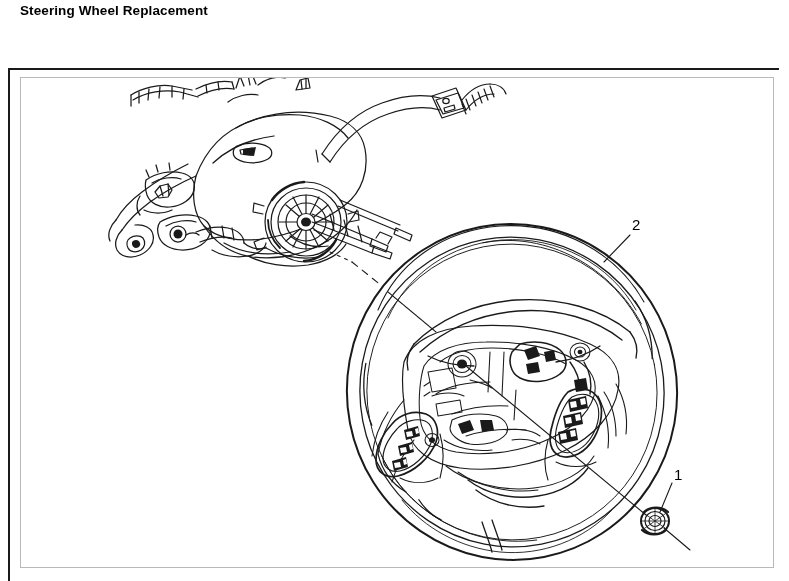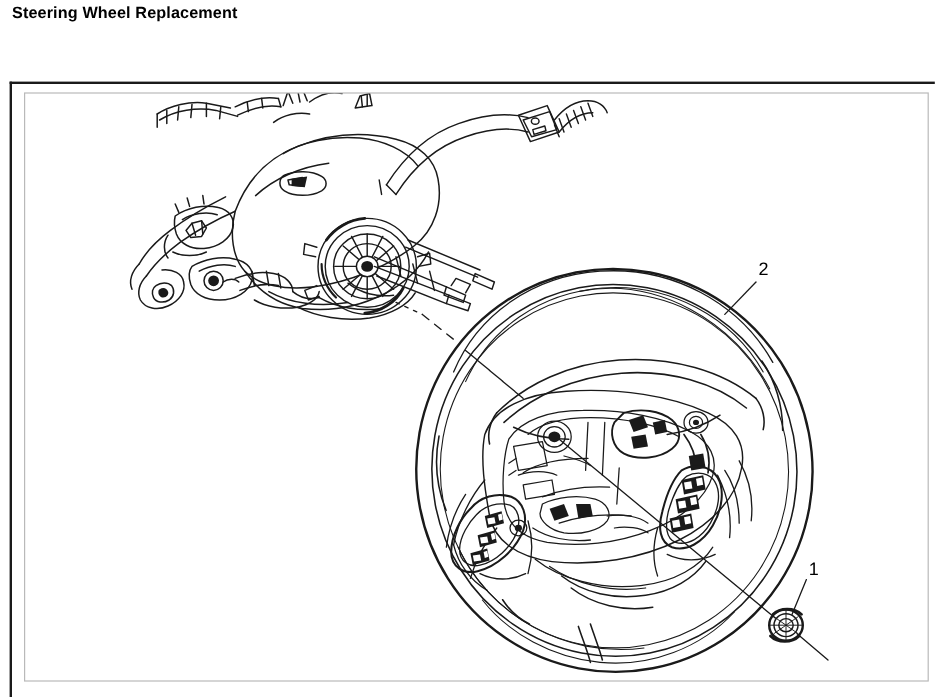--- a/index.html
+++ b/index.html
@@ -9,21 +9,21 @@
   }
   body {
     width: 789px;
     height: 581px;
     font-family: "Liberation Sans", sans-serif;
     overflow: hidden;
     position: relative;
   }
   #page-title {
     position: absolute;
-    left: 10px;
+    left: 20px;
     top: 3px;
     font-size: 13.5px;
     font-weight: bold;
     color: #000000;
     letter-spacing: 0.1px;
     white-space: nowrap;
   }
   #figure-frame {
     position: absolute;
     left: 8px;

